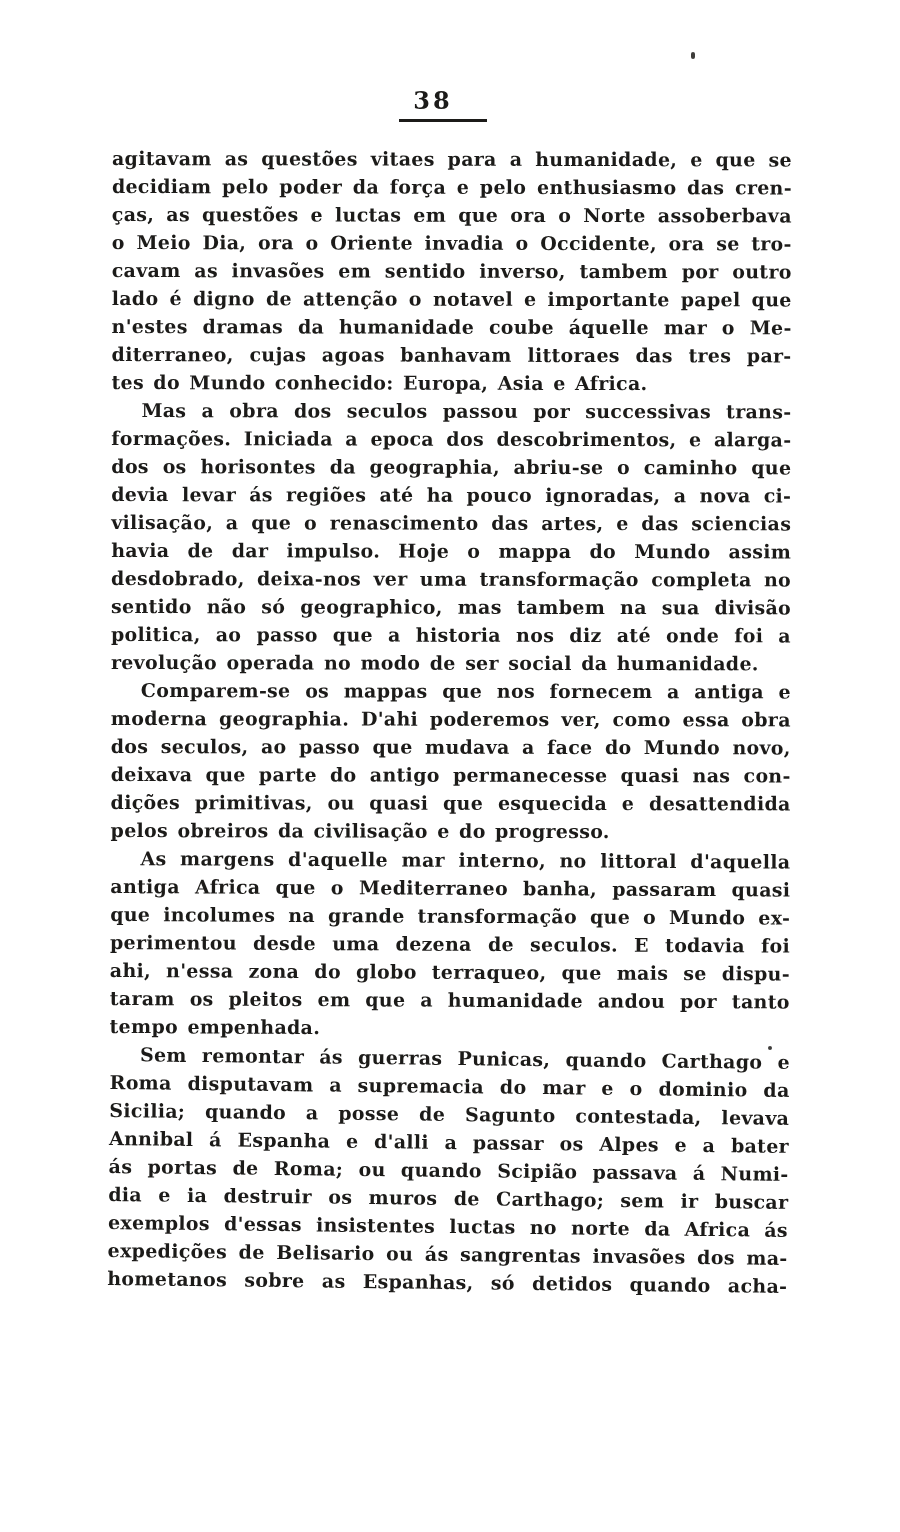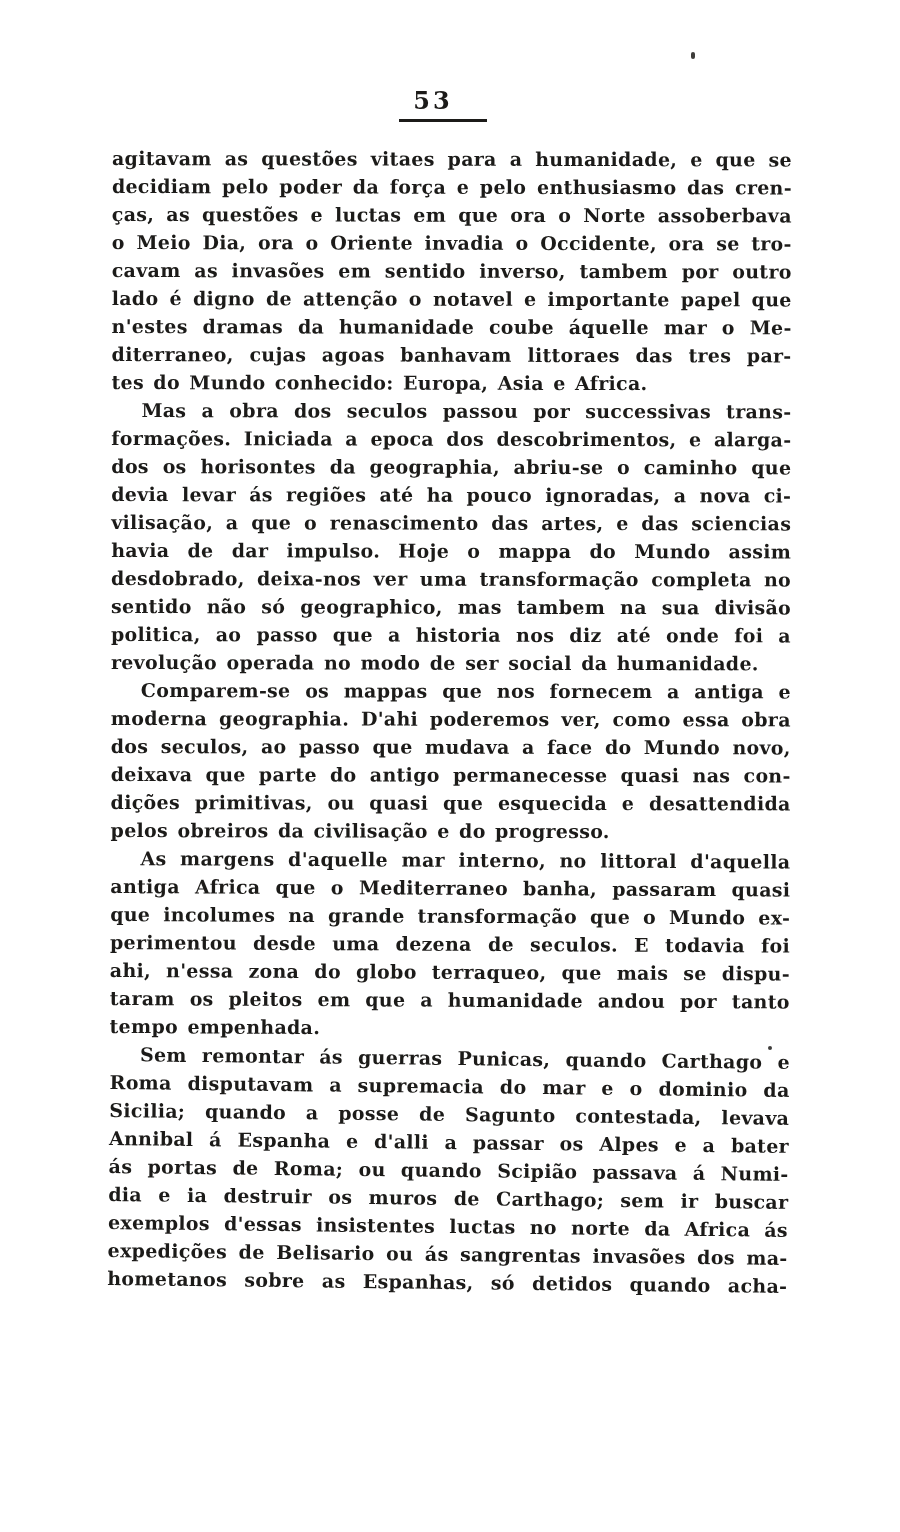--- a/index.html
+++ b/index.html
@@ -66,21 +66,21 @@
     opacity: 0.85;
   }
   .speck.s1 { left: 691px; top: 52px; width: 4px; height: 7px; border-radius: 2px; }
   .speck.s2 { left: 768px; top: 1046px; width: 4px; height: 4px; }
 </style>
 </head>
 <body>
 
 <div class="scan-page">
   <div class="page-number-wrap">
-    <span class="page-number">53</span>
+    <span class="page-number">38</span>
   </div>
 
   <div class="text-block" id="text-block">
       <div class="paragraph p0">
         <div class="line just">agitavam as questões vitaes para a humanidade, e que se</div>
         <div class="line just">decidiam pelo poder da força e pelo enthusiasmo das cren-</div>
         <div class="line just">ças, as questões e luctas em que ora o Norte assoberbava</div>
         <div class="line just">o Meio Dia, ora o Oriente invadia o Occidente, ora se tro-</div>
         <div class="line just">cavam as invasões em sentido inverso, tambem por outro</div>
         <div class="line just">lado é digno de attenção o notavel e importante papel que</div>

